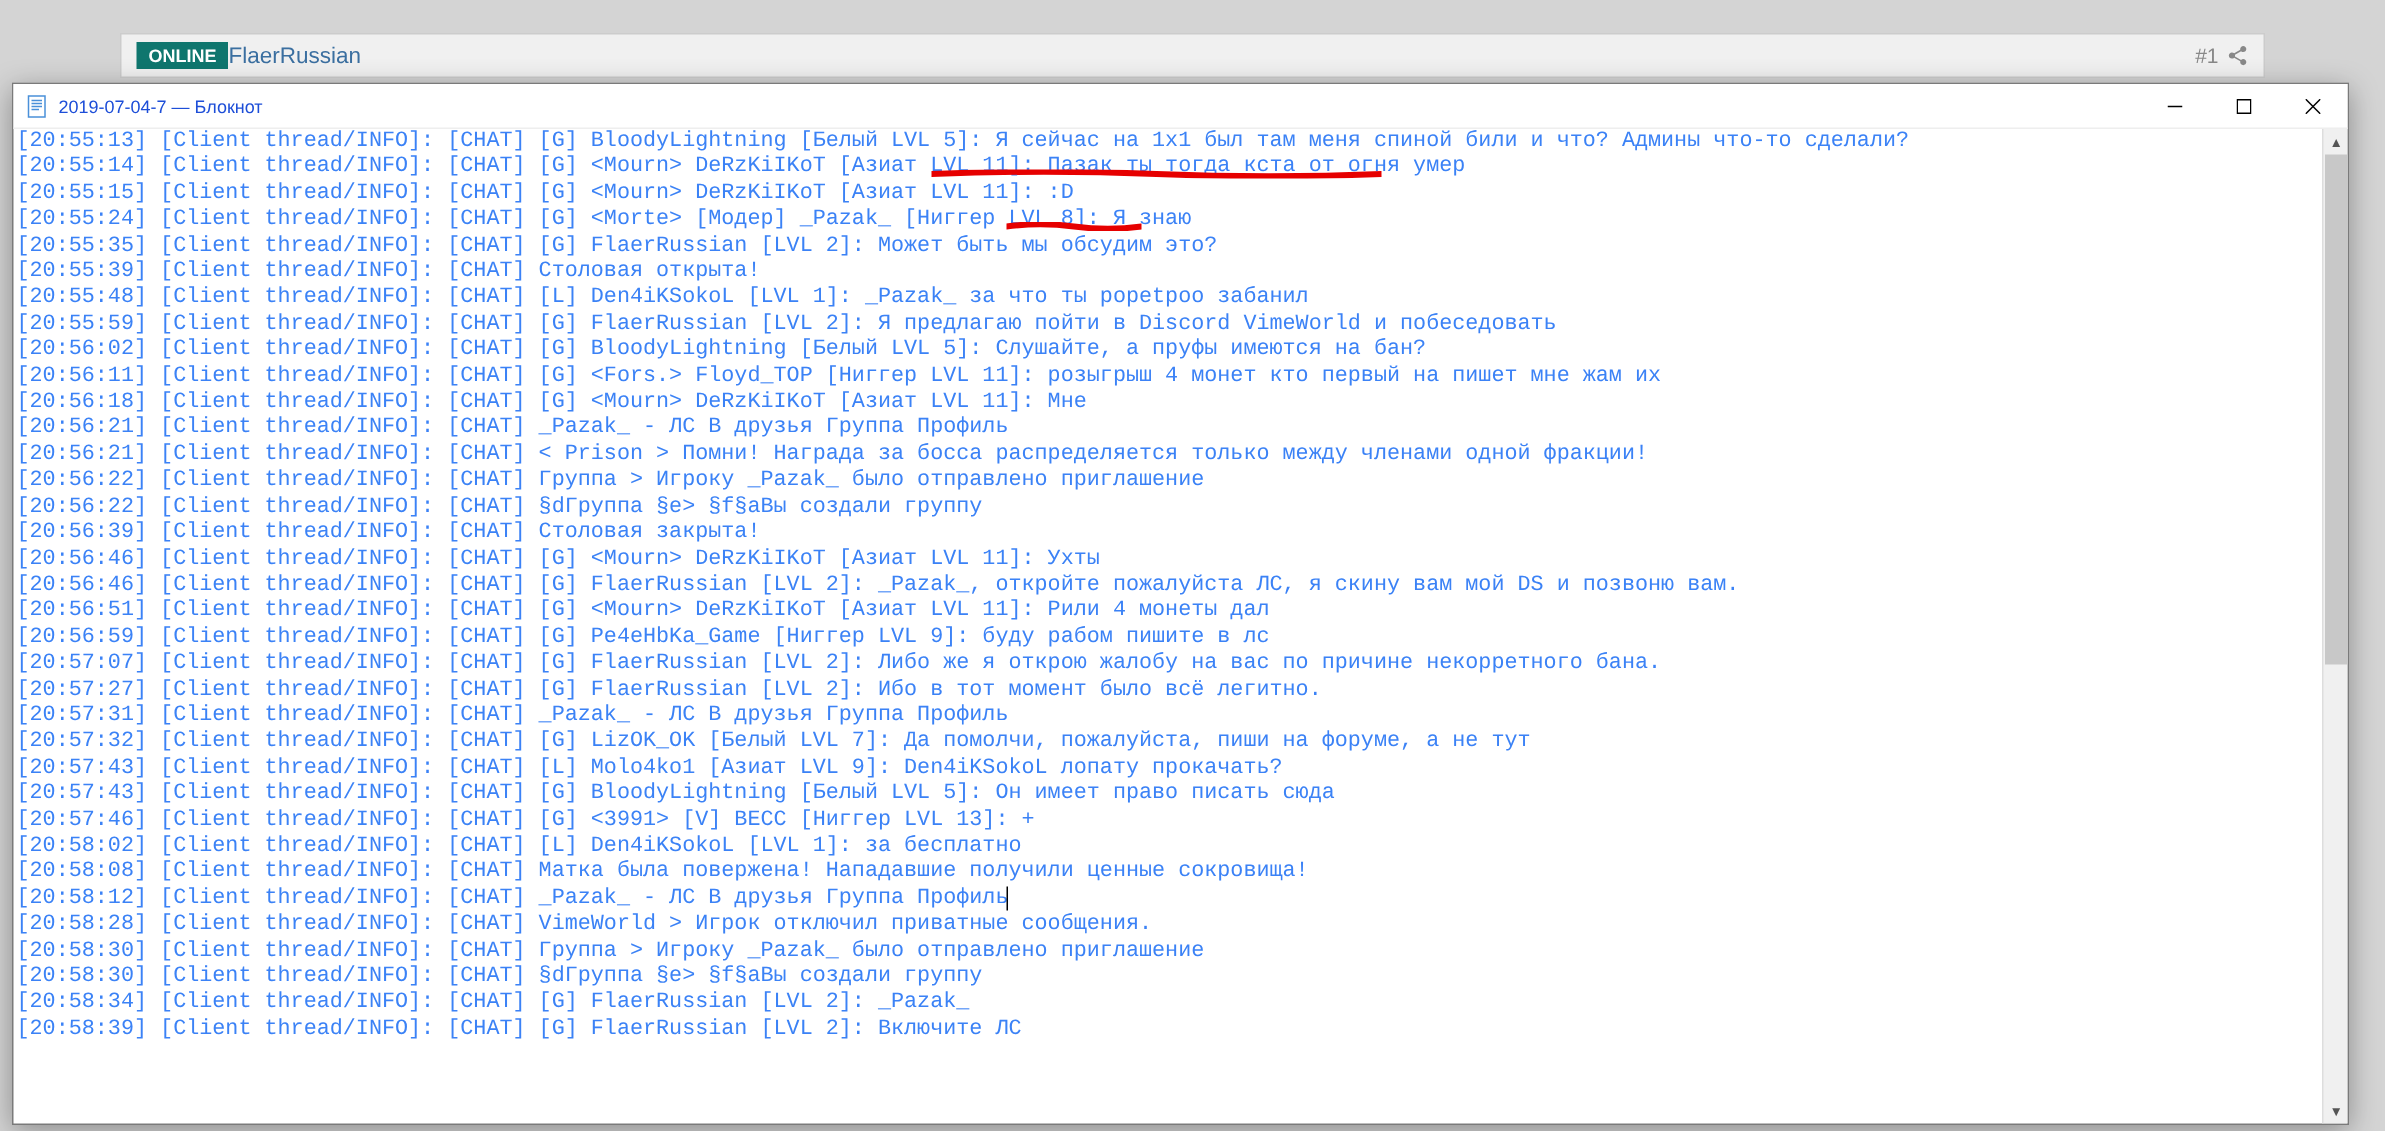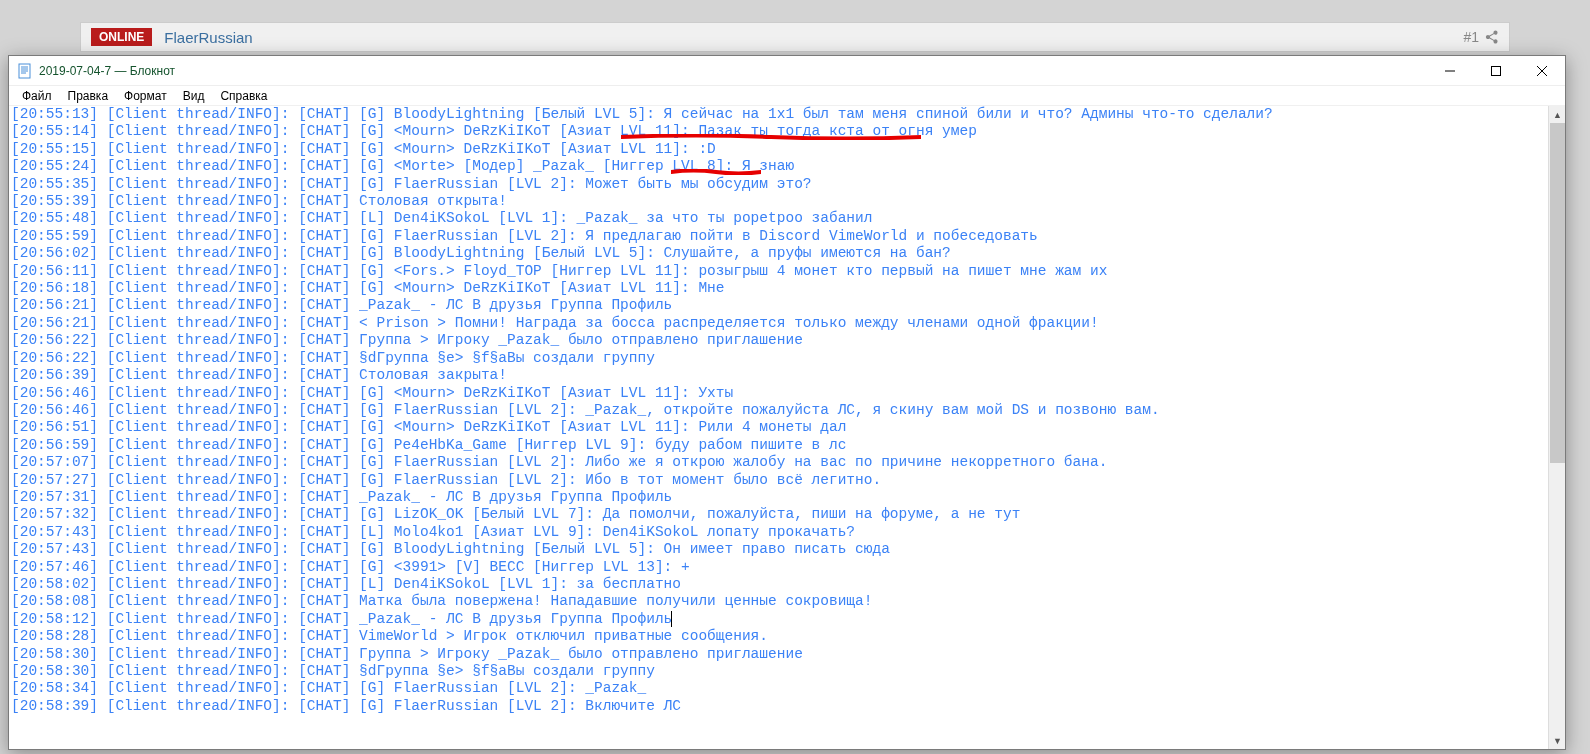--- a/index.html
+++ b/index.html
@@ -25,26 +25,25 @@
     right: 80px;
     height: 30px;
     background: #f0f0f0;
     border: 1px solid #ccc;
     display: flex;
     align-items: center;
     padding: 0 10px;
     font-size: 14px;
   }
   .online-badge {
-    background: #b91c1c;
+    background: #0f766e;
     color: #fff;
     font-weight: bold;
     padding: 2px 8px;
     font-size: 12px;
-    margin-right: 12px;
   }
   .forum-user {
     color: #3b6fa0;
     font-size: 15px;
     text-align: right;
   }
   .post-num {
     margin-left: auto;
     color: #888;
     display: flex;
@@ -74,21 +73,21 @@
     display: flex;
     align-items: center;
     padding-left: 8px;
     font-size: 12px;
     border-bottom: 1px solid #eee;
   }
   .titlebar-icon {
     width: 16px; height: 16px;
     margin-right: 6px;
   }
-  .titlebar-title { color: #14532d; }
+  .titlebar-title { color: #1d4ed8; }
   .win-controls {
     margin-left: auto;
     display: flex;
   }
   .win-btn {
     width: 46px;
     height: 30px;
     display: flex;
     align-items: center;
     justify-content: center;
@@ -206,27 +205,20 @@
       </div>
       <div class="win-btn close">
         <svg width="10" height="10">
             <line x1="0" y1="0" x2="10" y2="10" stroke="#000"></line>
             <line x1="10" y1="0" x2="0" y2="10" stroke="#000"></line>
           </svg>
       </div>
     </div>
   </div>
 
-  <div class="menubar">
-    <span class="menu-item">Файл</span>
-    <span class="menu-item">Правка</span>
-    <span class="menu-item">Формат</span>
-    <span class="menu-item">Вид</span>
-    <span class="menu-item">Справка</span>
-  </div>
 
   <div class="editor-area">
     <div class="editor" id="editor"><span class="log-line">[20:55:13] [Client thread/INFO]: [CHAT] [G] BloodyLightning [Белый LVL 5]: Я сейчас на 1х1 был там меня спиной били и что? Админы что-то сделали?</span><span class="log-line">[20:55:14] [Client thread/INFO]: [CHAT] [G] &lt;Mourn&gt; DeRzKiIKoT [Азиат LVL 11]: Пазак ты тогда кста от огня умер</span><span class="log-line">[20:55:15] [Client thread/INFO]: [CHAT] [G] &lt;Mourn&gt; DeRzKiIKoT [Азиат LVL 11]: :D</span><span class="log-line">[20:55:24] [Client thread/INFO]: [CHAT] [G] &lt;Morte&gt; [Модер] _Pazak_ [Ниггер LVL 8]: Я знаю</span><span class="log-line">[20:55:35] [Client thread/INFO]: [CHAT] [G] FlaerRussian [LVL 2]: Может быть мы обсудим это?</span><span class="log-line">[20:55:39] [Client thread/INFO]: [CHAT] Столовая открыта!</span><span class="log-line">[20:55:48] [Client thread/INFO]: [CHAT] [L] Den4iKSokoL [LVL 1]: _Pazak_ за что ты popetpoo забанил</span><span class="log-line">[20:55:59] [Client thread/INFO]: [CHAT] [G] FlaerRussian [LVL 2]: Я предлагаю пойти в Discord VimeWorld и побеседовать</span><span class="log-line">[20:56:02] [Client thread/INFO]: [CHAT] [G] BloodyLightning [Белый LVL 5]: Слушайте, а пруфы имеются на бан?</span><span class="log-line">[20:56:11] [Client thread/INFO]: [CHAT] [G] &lt;Fors.&gt; Floyd_TOP [Ниггер LVL 11]: розыгрыш 4 монет кто первый на пишет мне жам их</span><span class="log-line">[20:56:18] [Client thread/INFO]: [CHAT] [G] &lt;Mourn&gt; DeRzKiIKoT [Азиат LVL 11]: Мне</span><span class="log-line">[20:56:21] [Client thread/INFO]: [CHAT] _Pazak_ - ЛС В друзья Группа Профиль</span><span class="log-line">[20:56:21] [Client thread/INFO]: [CHAT] &lt; Prison &gt; Помни! Награда за босса распределяется только между членами одной фракции!</span><span class="log-line">[20:56:22] [Client thread/INFO]: [CHAT] Группа &gt; Игроку _Pazak_ было отправлено приглашение</span><span class="log-line">[20:56:22] [Client thread/INFO]: [CHAT] §dГруппа §e&gt; §f§aВы создали группу</span><span class="log-line">[20:56:39] [Client thread/INFO]: [CHAT] Столовая закрыта!</span><span class="log-line">[20:56:46] [Client thread/INFO]: [CHAT] [G] &lt;Mourn&gt; DeRzKiIKoT [Азиат LVL 11]: Ухты</span><span class="log-line">[20:56:46] [Client thread/INFO]: [CHAT] [G] FlaerRussian [LVL 2]: _Pazak_, откройте пожалуйста ЛС, я скину вам мой DS и позвоню вам.</span><span class="log-line">[20:56:51] [Client thread/INFO]: [CHAT] [G] &lt;Mourn&gt; DeRzKiIKoT [Азиат LVL 11]: Рили 4 монеты дал</span><span class="log-line">[20:56:59] [Client thread/INFO]: [CHAT] [G] Pe4eHbKa_Game [Ниггер LVL 9]: буду рабом пишите в лс</span><span class="log-line">[20:57:07] [Client thread/INFO]: [CHAT] [G] FlaerRussian [LVL 2]: Либо же я открою жалобу на вас по причине некорретного бана.</span><span class="log-line">[20:57:27] [Client thread/INFO]: [CHAT] [G] FlaerRussian [LVL 2]: Ибо в тот момент было всё легитно.</span><span class="log-line">[20:57:31] [Client thread/INFO]: [CHAT] _Pazak_ - ЛС В друзья Группа Профиль</span><span class="log-line">[20:57:32] [Client thread/INFO]: [CHAT] [G] LizOK_OK [Белый LVL 7]: Да помолчи, пожалуйста, пиши на форуме, а не тут</span><span class="log-line">[20:57:43] [Client thread/INFO]: [CHAT] [L] Molo4ko1 [Азиат LVL 9]: Den4iKSokoL лопату прокачать?</span><span class="log-line">[20:57:43] [Client thread/INFO]: [CHAT] [G] BloodyLightning [Белый LVL 5]: Он имеет право писать сюда</span><span class="log-line">[20:57:46] [Client thread/INFO]: [CHAT] [G] &lt;3991&gt; [V] BECC [Ниггер LVL 13]: +</span><span class="log-line">[20:58:02] [Client thread/INFO]: [CHAT] [L] Den4iKSokoL [LVL 1]: за бесплатно</span><span class="log-line">[20:58:08] [Client thread/INFO]: [CHAT] Матка была повержена! Нападавшие получили ценные сокровища!</span><span class="log-line">[20:58:12] [Client thread/INFO]: [CHAT] _Pazak_ - ЛС В друзья Группа Профиль<span class="caret"></span></span><span class="log-line">[20:58:28] [Client thread/INFO]: [CHAT] VimeWorld &gt; Игрок отключил приватные сообщения.</span><span class="log-line">[20:58:30] [Client thread/INFO]: [CHAT] Группа &gt; Игроку _Pazak_ было отправлено приглашение</span><span class="log-line">[20:58:30] [Client thread/INFO]: [CHAT] §dГруппа §e&gt; §f§aВы создали группу</span><span class="log-line">[20:58:34] [Client thread/INFO]: [CHAT] [G] FlaerRussian [LVL 2]: _Pazak_</span><span class="log-line">[20:58:39] [Client thread/INFO]: [CHAT] [G] FlaerRussian [LVL 2]: Включите ЛС</span><div class="annot" style="left: 612px; top: 22px; width: 300px;"><svg viewBox="0 0 300 6" preserveAspectRatio="none">
             <path d="M0 3 Q 75 0 150 3 T 300 3" stroke="#e60000" stroke-width="4" fill="none" stroke-linecap="round"></path>
           </svg></div><div class="annot" style="left: 662px; top: 57px; width: 90px;"><svg viewBox="0 0 90 6" preserveAspectRatio="none">
             <path d="M0 3 Q 22.5 0 45 3 T 90 3" stroke="#e60000" stroke-width="4" fill="none" stroke-linecap="round"></path>
           </svg></div></div>
     <div class="scrollbar">
       <div class="scroll-btn up">▲</div>
       <div class="scroll-thumb"></div>

